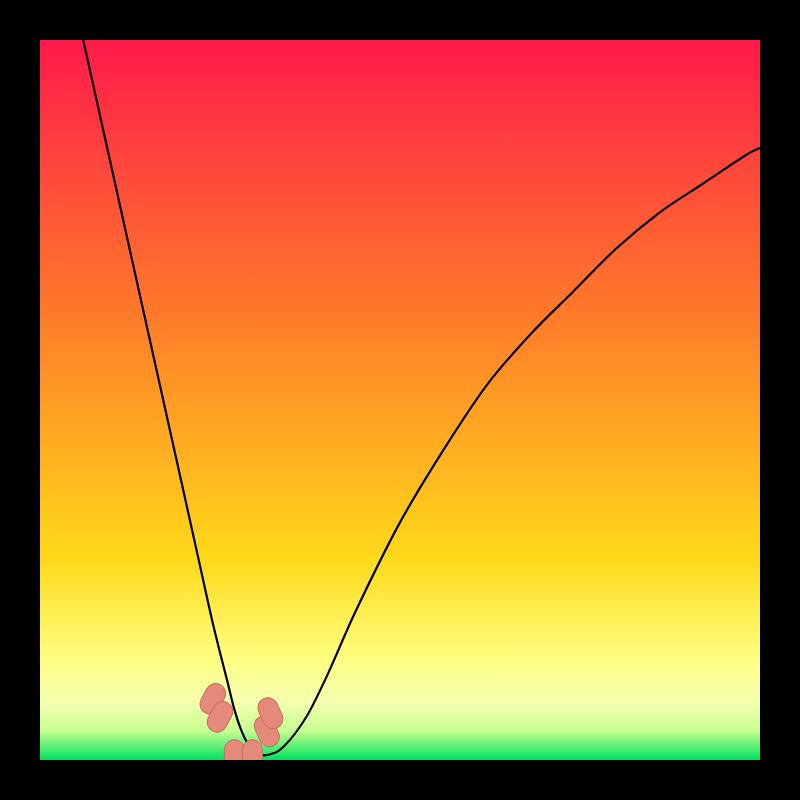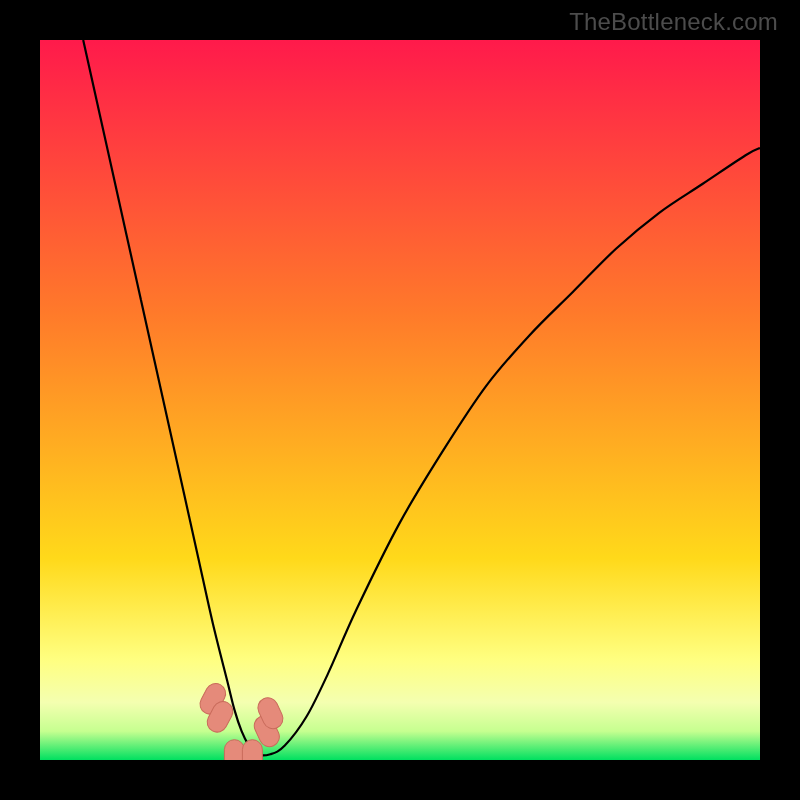--- a/index.html
+++ b/index.html
@@ -35,21 +35,20 @@
     font-weight: 500;
     letter-spacing: 0.2px;
   }
   svg { display: block; }
 </style>
 </head>
 <body>
 
 <div class="frame">
 
-  <div class="watermark">TheBottleneck.com</div>
 
   <div class="plot">
     <svg id="chart-svg" width="720" height="720" viewBox="0 0 720 720">
       <defs>
         <linearGradient id="bg-grad" x1="0" y1="0" x2="0" y2="1">
           <stop id="g0" offset="0%" stop-color="#ff1a4b"></stop>
           <stop id="g1" offset="38%" stop-color="#ff7a2a"></stop>
           <stop id="g2" offset="72%" stop-color="#ffd91a"></stop>
           <stop id="g3" offset="86%" stop-color="#ffff80"></stop>
           <stop id="g4" offset="92%" stop-color="#f4ffb0"></stop>

